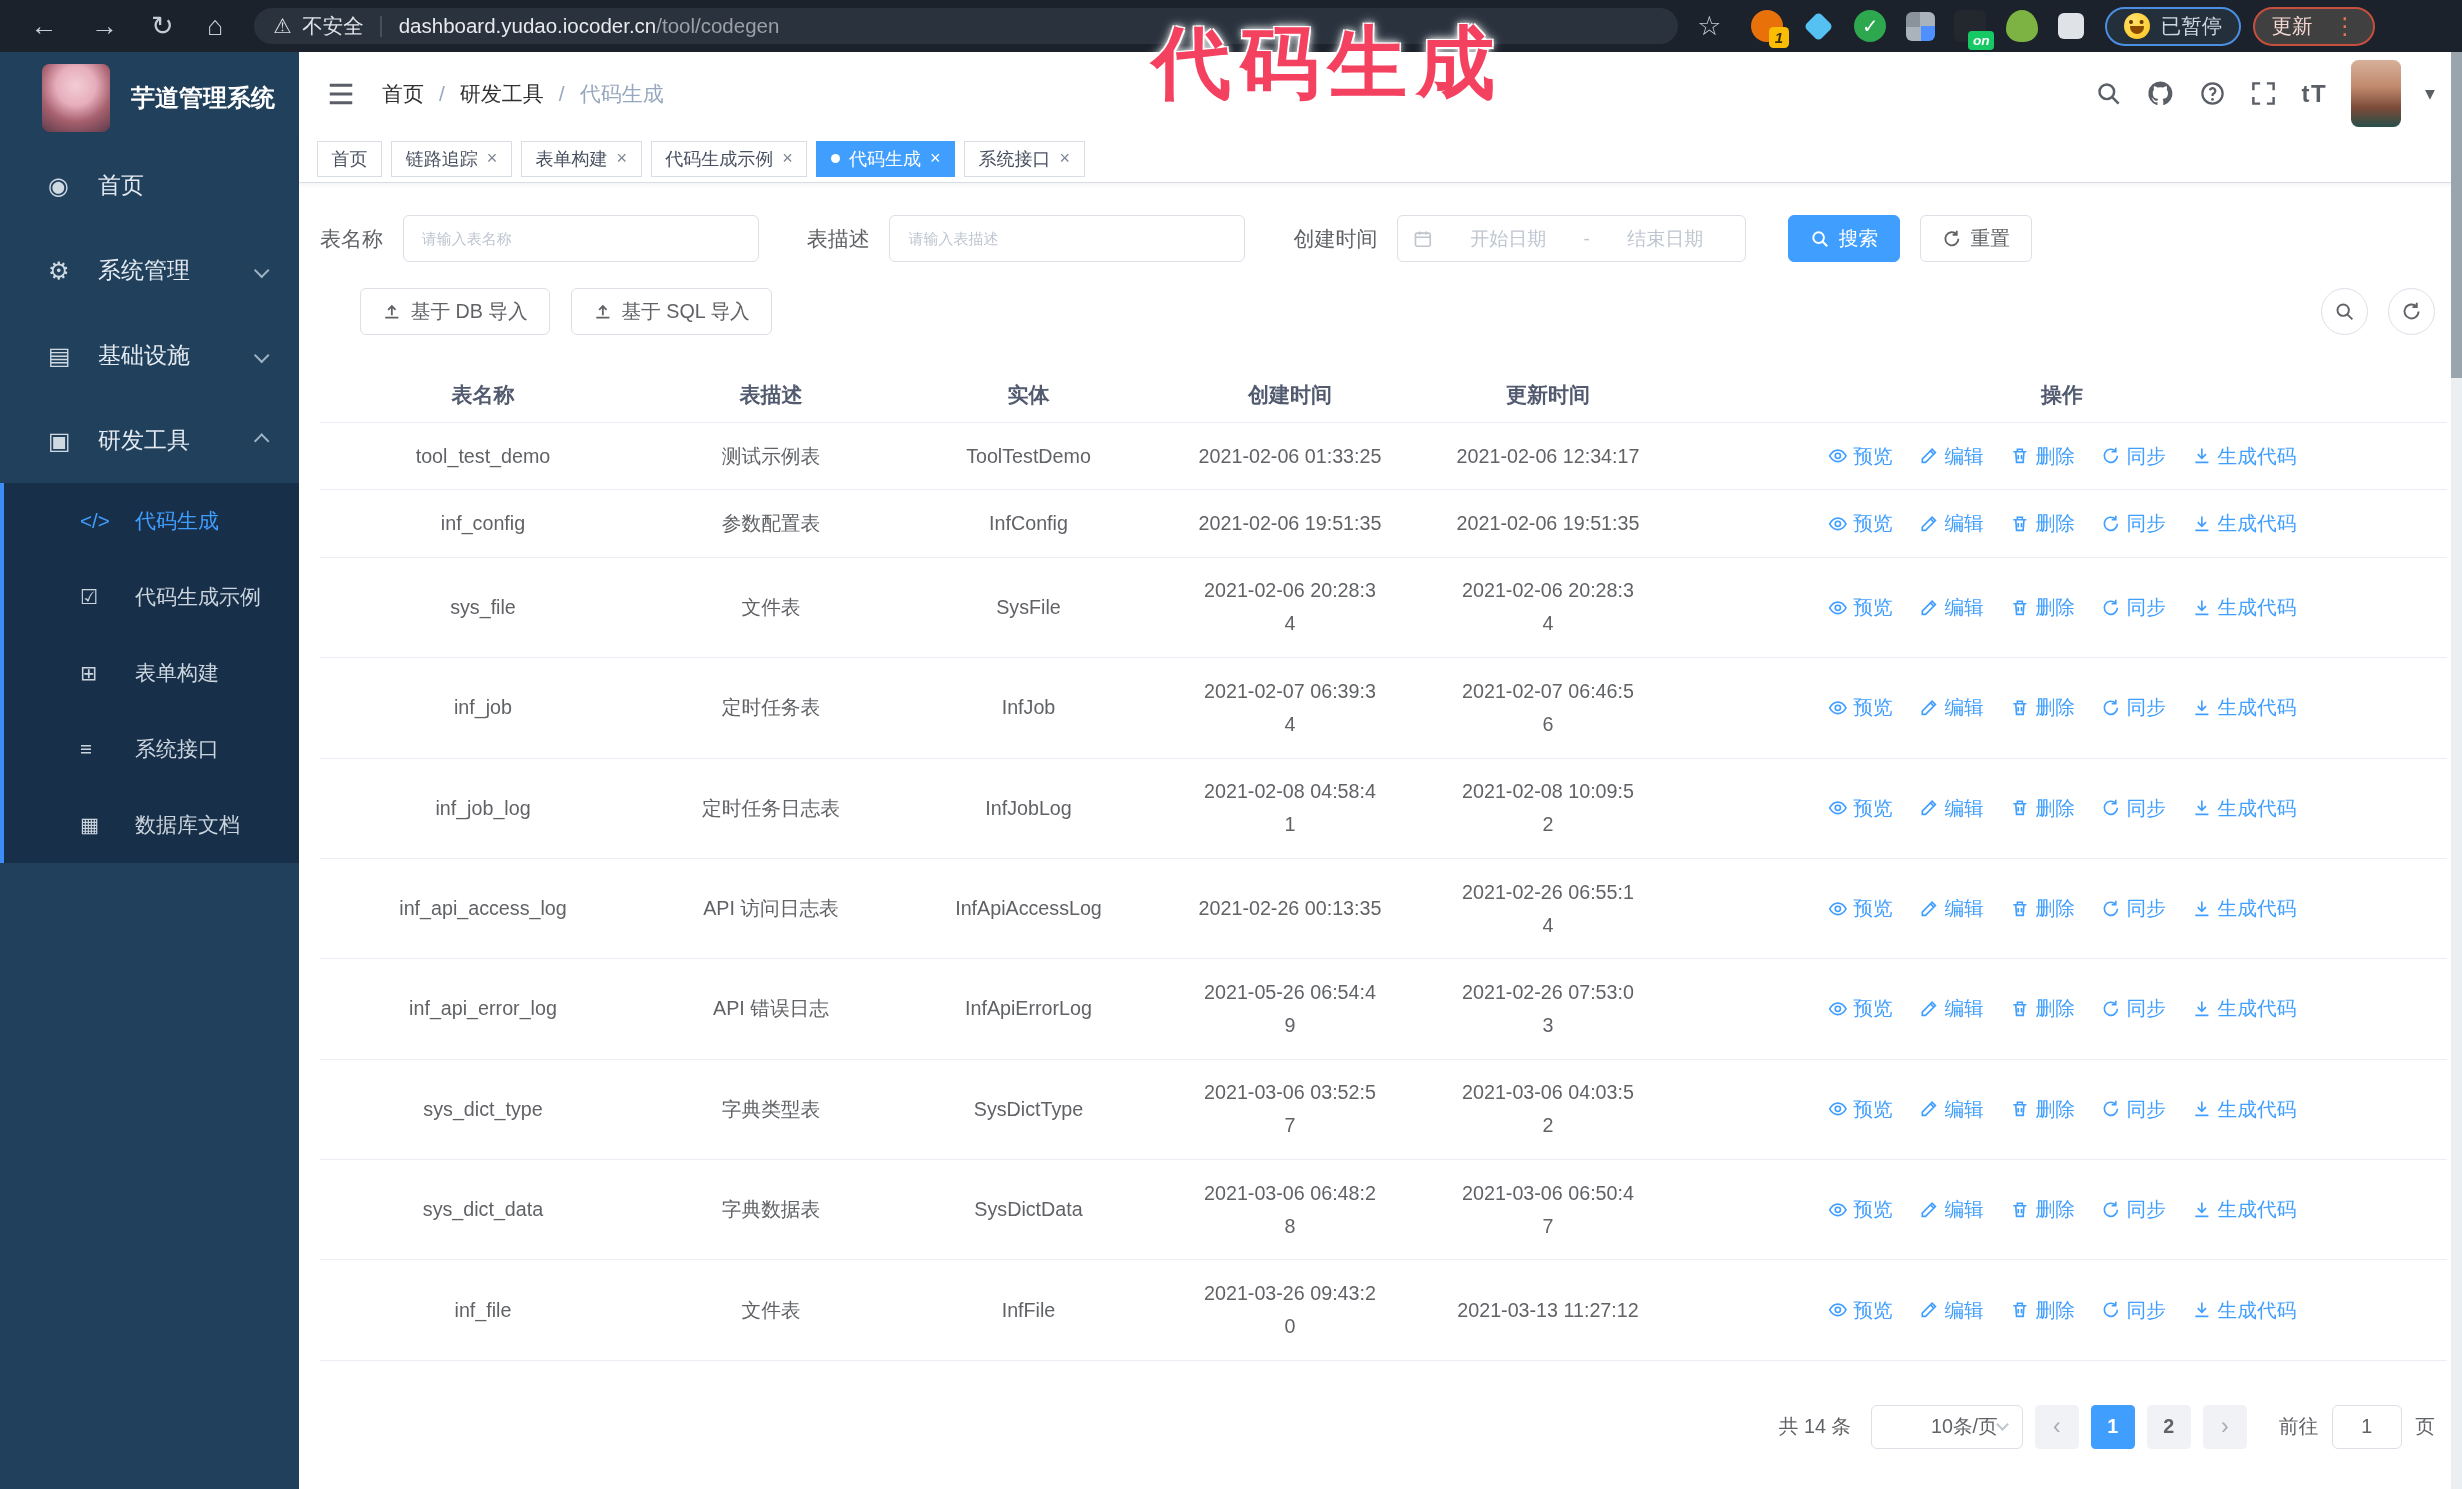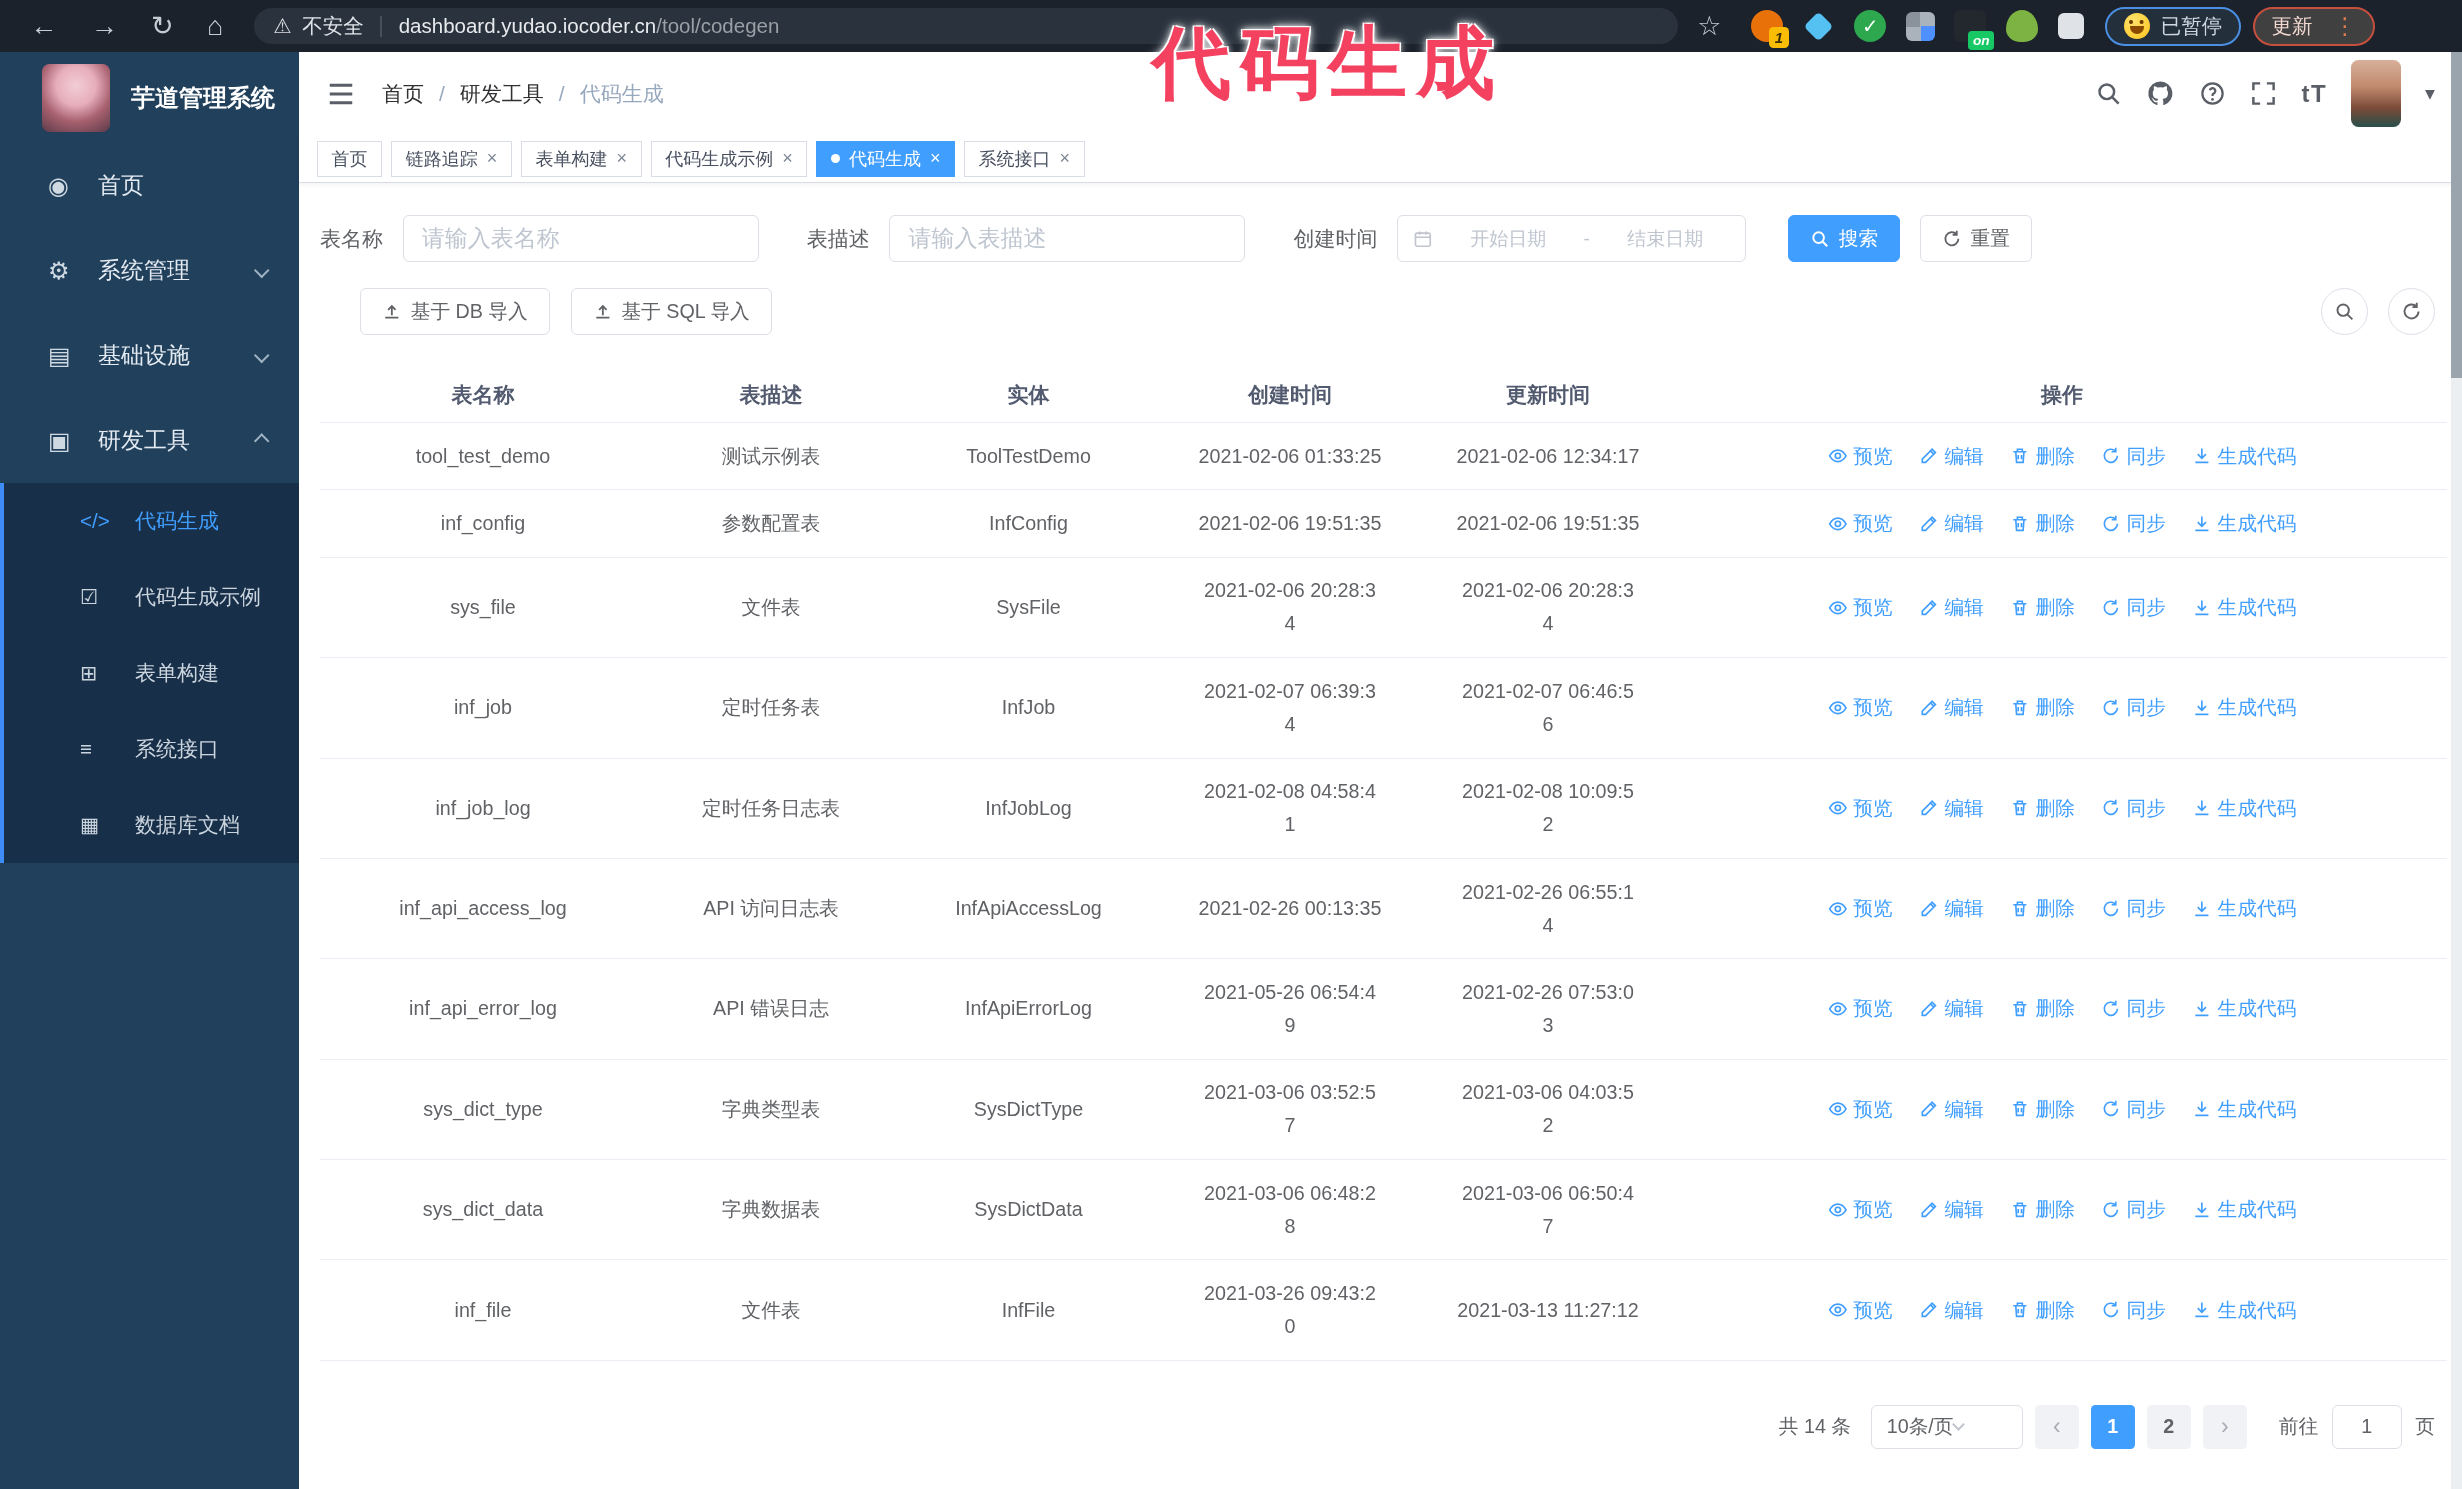--- a/index.html
+++ b/index.html
@@ -88,21 +88,21 @@
   .tag-close { font-size:18px; color:#7d8694; }
   .tag.active .tag-close { color:#fff; }
 
   
   .content { flex:1; padding:32px 15px 0 21px; position:relative; }
   .filter-row { display:flex; align-items:center; }
   .group { display:flex; align-items:center; }
   .g2,.g3 { margin-left:48px; }
   .f-label { font-size:21px; color:#606266; font-weight:500; margin-right:19.7px; white-space:nowrap; }
   .f-input { width:356px; height:47px; border:1.5px solid #dcdfe6; border-radius:6px; padding:0 18px;
-    font-size:23px; color:#606266; outline:none; font-family:inherit; }
+    font-size:15px; color:#606266; outline:none; font-family:inherit; }
   ::placeholder { color:#bfc6d0; }
   .date-box { display:flex; align-items:center; width:349px; height:47px; border:1.5px solid #dcdfe6;
     border-radius:6px; padding:0 15px; gap:10.6px; font-size:19px; color:#bfc6d0; cursor:pointer; }
   .date-start,.date-end { flex:1; text-align:center; }
   .btn { display:inline-flex; align-items:center; gap:9px; height:47px; padding:0 21px; border-radius:6px;
     font-size:19.7px; cursor:pointer; border:1.5px solid #dcdfe6; background:#fff; color:#606266; white-space:nowrap; }
   .btn.primary { background:#409eff; border-color:#409eff; color:#fff; margin-left:42px; }
   .btn.reset { margin-left:19.7px; }
   .toolbar-row { display:flex; align-items:center; margin-top:26px; gap:21px;margin-left:40px; }
   .circle-btns { margin-left:auto; display:flex; gap:19.7px; margin-right:12px; }
@@ -122,21 +122,21 @@
   .w-created{width:258px;} .w-updated{width:258px;} .w-ops{flex:1;}
   .ops-wrap { display:flex; align-items:center; justify-content:center; gap:26px; }
   .op { display:inline-flex; align-items:center; gap:6px; color:#409eff; font-size:19.7px;
     text-decoration:none; cursor:pointer; white-space:nowrap; }
   .oi { width:19.7px; height:19.7px; flex:none; }
 
   
   .pagination { display:flex; align-items:center; justify-content:flex-end; margin-top:44px;
     font-size:19.7px; color:#606266; padding-right:12px; padding-bottom:15px; }
   .total { margin-right:19.7px; }
-  .psize { display:flex; align-items:center; justify-content:flex-start; width:152px; height:44px;
+  .psize { display:flex; align-items:center; justify-content:flex-end; width:152px; height:44px;
     border:1.5px solid #dcdfe6; border-radius:6px; padding:0 15px; background:#fff; cursor:pointer; }
   .chev-sm { width:9px; height:9px; border-right:2.3px solid #c0c4cc; border-bottom:2.3px solid #c0c4cc;
     transform:rotate(45deg); margin-top:-4.5px; }
   .pbtn { min-width:44px; height:44px; border-radius:4.5px; background:#f0f2f5; display:flex; align-items:center;
     justify-content:center; margin-left:12px; color:#606266; cursor:pointer; font-weight:600; font-size:19.7px; }
   .pbtn.arrow { color:#a8abb2; font-weight:400; font-size:23px; }
   .pbtn.active { background:#409eff; color:#fff; }
   .goto { margin-left:32px; display:flex; align-items:center; gap:13.6px; }
   .goto input { width:70px; height:44px; border:1.5px solid #dcdfe6; border-radius:6px; text-align:center;
     font-size:19.7px; color:#606266; outline:none; font-family:inherit; }

